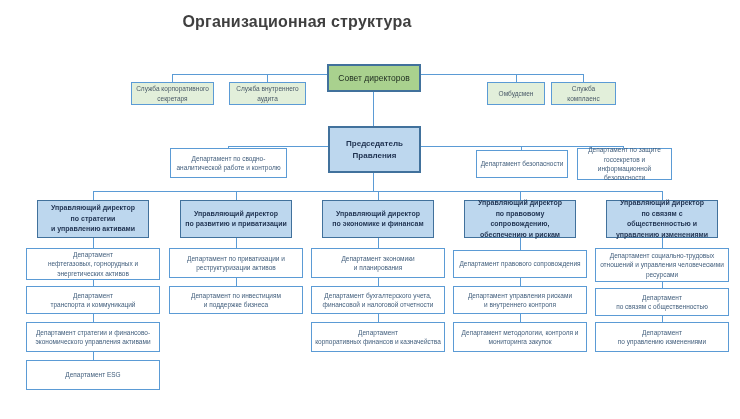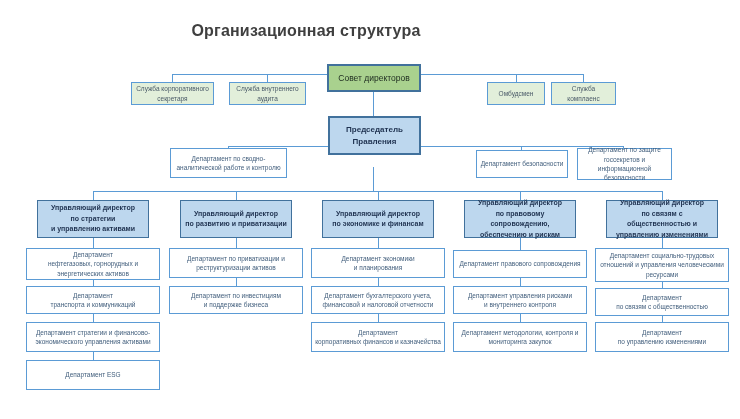--- a/index.html
+++ b/index.html
@@ -5,21 +5,21 @@
   html,body{margin:0;padding:0;background:#fff;}
   .canvas{
     position:relative;
     width:740px;height:419px;
     background:#ffffff;
     font-family:"Liberation Sans", sans-serif;
     overflow:hidden;
   }
   .title{
     position:absolute;left:0;top:10px;width:588px;
-    margin:12px;text-align:center;
+    margin:3px;text-align:center;
     font-size:16px;font-weight:600;letter-spacing:.2px;
     color:var(--title_text,#3f3f3f);
   }
   .box{
     position:absolute;box-sizing:border-box;
     display:flex;align-items:center;justify-content:center;
     text-align:center;white-space:pre-line;
     background:#fff;
     border:1.2px solid var(--node_border,#5b9bd5);
     color:var(--node_text,#44607e);
@@ -97,21 +97,21 @@
   <div class="line v" style="left:662px;top:316px;height:7px"></div>
 
   <div class="box green" style="left:327px;top:64px;width:94px;height:28px">Совет директоров</div>
   <div class="box lightgreen" style="left:131px;top:82px;width:83px;height:23px">Служба корпоративного
 секретаря</div>
   <div class="box lightgreen" style="left:229px;top:82px;width:77px;height:23px">Служба внутреннего
 аудита</div>
   <div class="box lightgreen" style="left:487px;top:82px;width:58px;height:23px">Омбудсмен</div>
   <div class="box lightgreen" style="left:551px;top:82px;width:65px;height:23px">Служба комплаенс</div>
 
-  <div class="box blue chair" style="left:328px;top:116px;width:93px;height:39px">Председатель
+  <div class="box blue chair" style="left:328px;top:126px;width:93px;height:47px">Председатель
 Правления</div>
   <div class="box" style="left:170px;top:148px;width:117px;height:30px">Департамент по сводно-
 аналитической работе и контролю</div>
   <div class="box" style="left:476px;top:150px;width:92px;height:28px">Департамент безопасности</div>
   <div class="box" style="left:577px;top:148px;width:95px;height:32px">Департамент по защите
 госсекретов и информационной
 безопасности</div>
 
   <div class="box blue" style="left:37px;top:200px;width:112px;height:38px">Управляющий директор
 по стратегии

